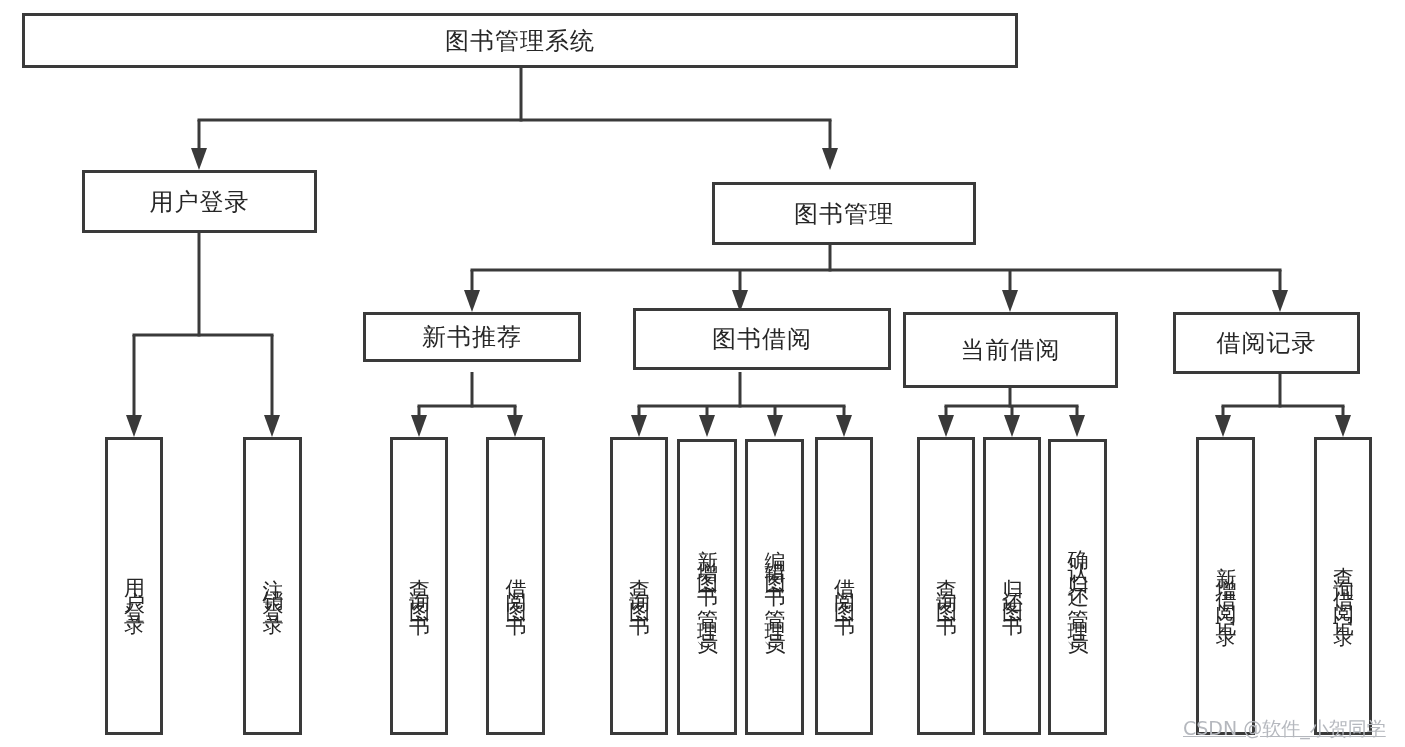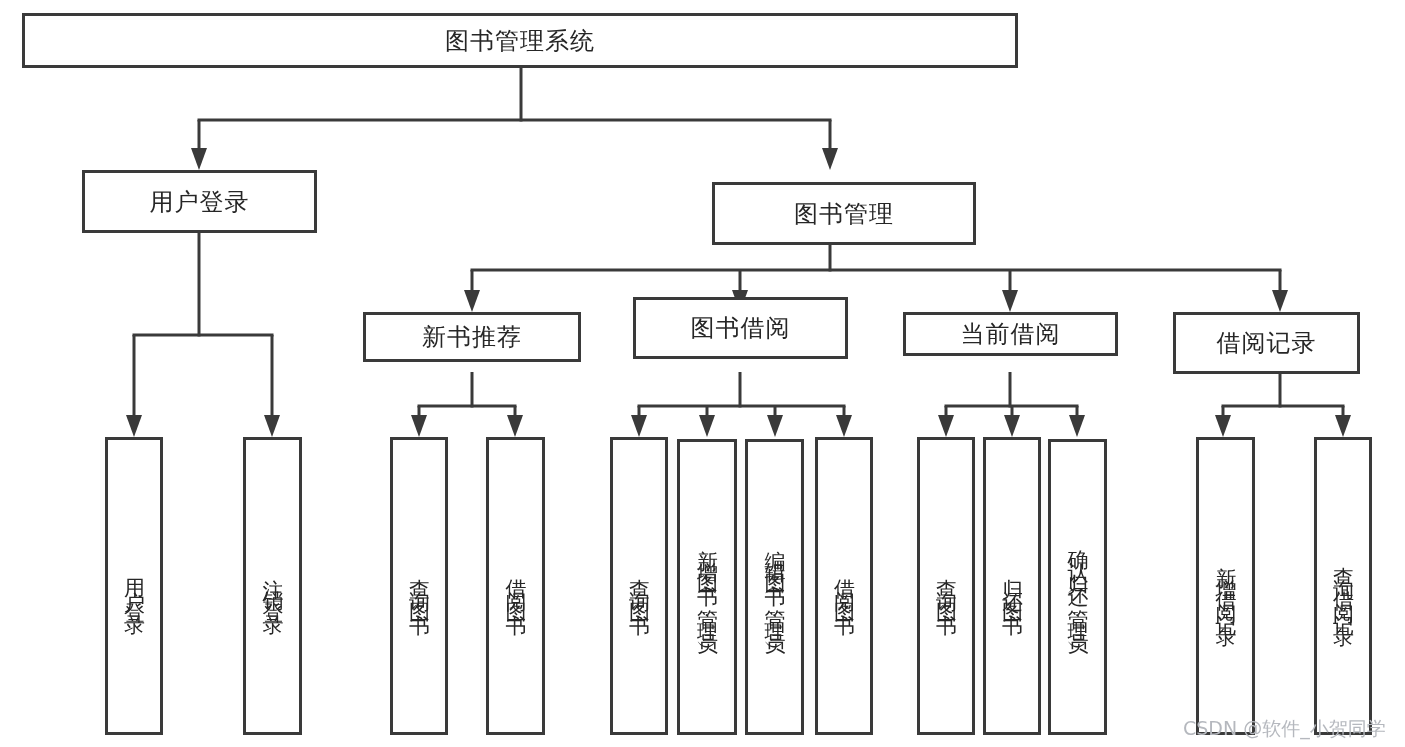--- a/index.html
+++ b/index.html
@@ -36,20 +36,21 @@
     letter-spacing: 12px;
     line-height: 1;
     white-space: nowrap;
   }
   .watermark {
     position: absolute; z-index: 5;
     left: 1183px; top: 716px;
     font-size: 19px;
     color: var(--wm);
     white-space: nowrap;
+    text-decoration: underline;
   }
 </style>
 </head>
 <body>
 
 <div class="canvas">
 
   <svg class="wires" width="1405" height="747">
 
     <g>
@@ -133,24 +134,24 @@
   <div class="box h" style="left:82px; top:170px; width:235px; height:63px;">
     <span>用户登录</span>
   </div>
   <div class="box h" style="left:712px; top:170px; width:264px; height:63px;margin-top:12px;">
     <span>图书管理</span>
   </div>
 
   <div class="box h" style="left:363px; top:312px; width:218px; height:50px;">
     <span>新书推荐</span>
   </div>
-  <div class="box h" style="left:633px; top:297px; width:215px; height:62px;">
+  <div class="box h" style="left:633px; top:308px; width:258px; height:62px;">
     <span>图书借阅</span>
   </div>
-  <div class="box h" style="left:903px; top:312px; width:215px; height:44px;">
+  <div class="box h" style="left:903px; top:312px; width:215px; height:76px;">
     <span>当前借阅</span>
   </div>
   <div class="box h" style="left:1173px; top:312px; width:187px; height:62px;">
     <span>借阅记录</span>
   </div>
 
   <div class="box v" style="left:105px; top:437px; width:58px; height:298px;">
     <span>用户登录</span>
   </div>
   <div class="box v" style="left:243px; top:437px; width:59px; height:298px;">

